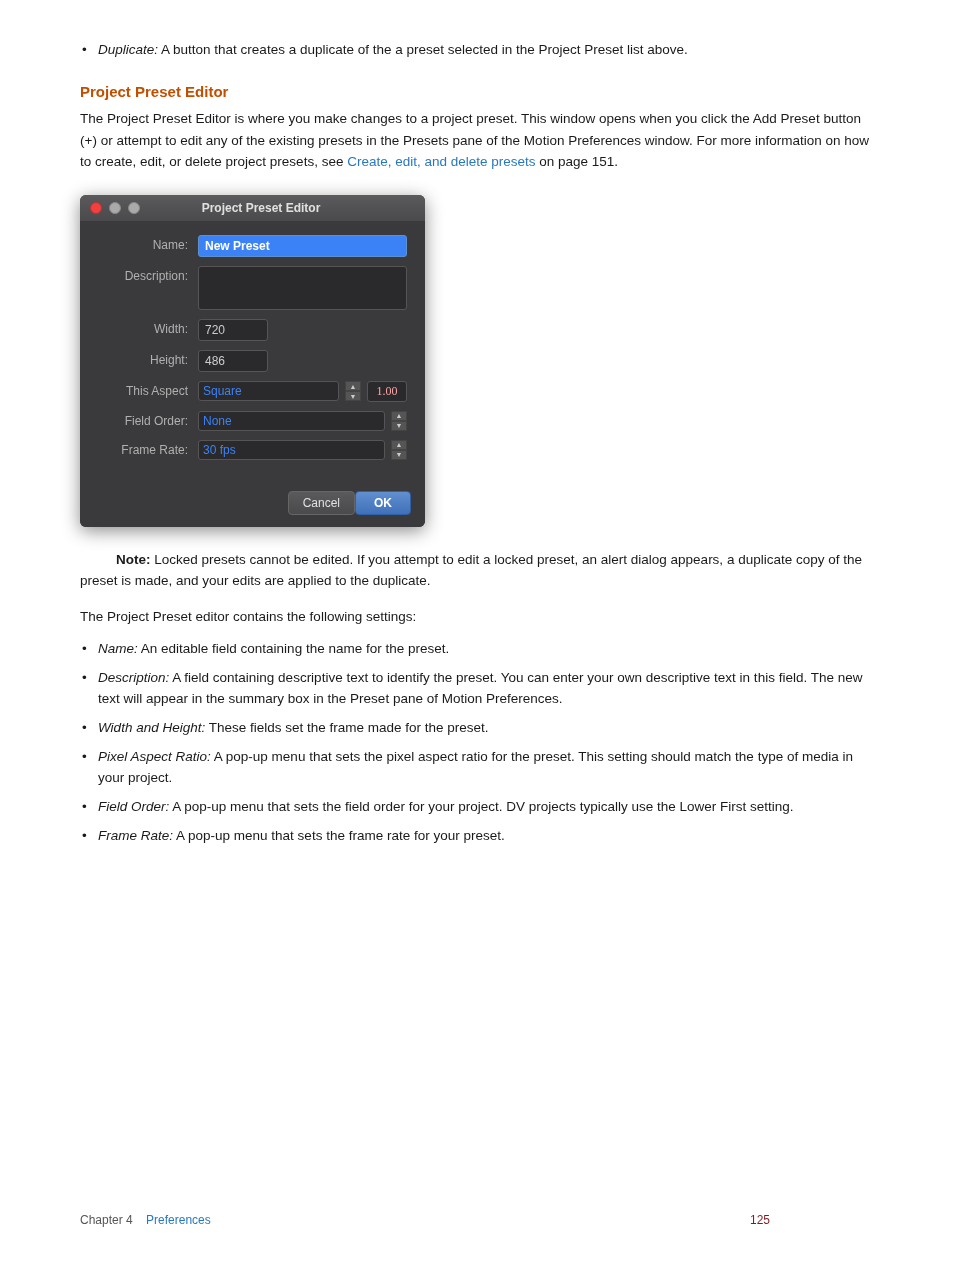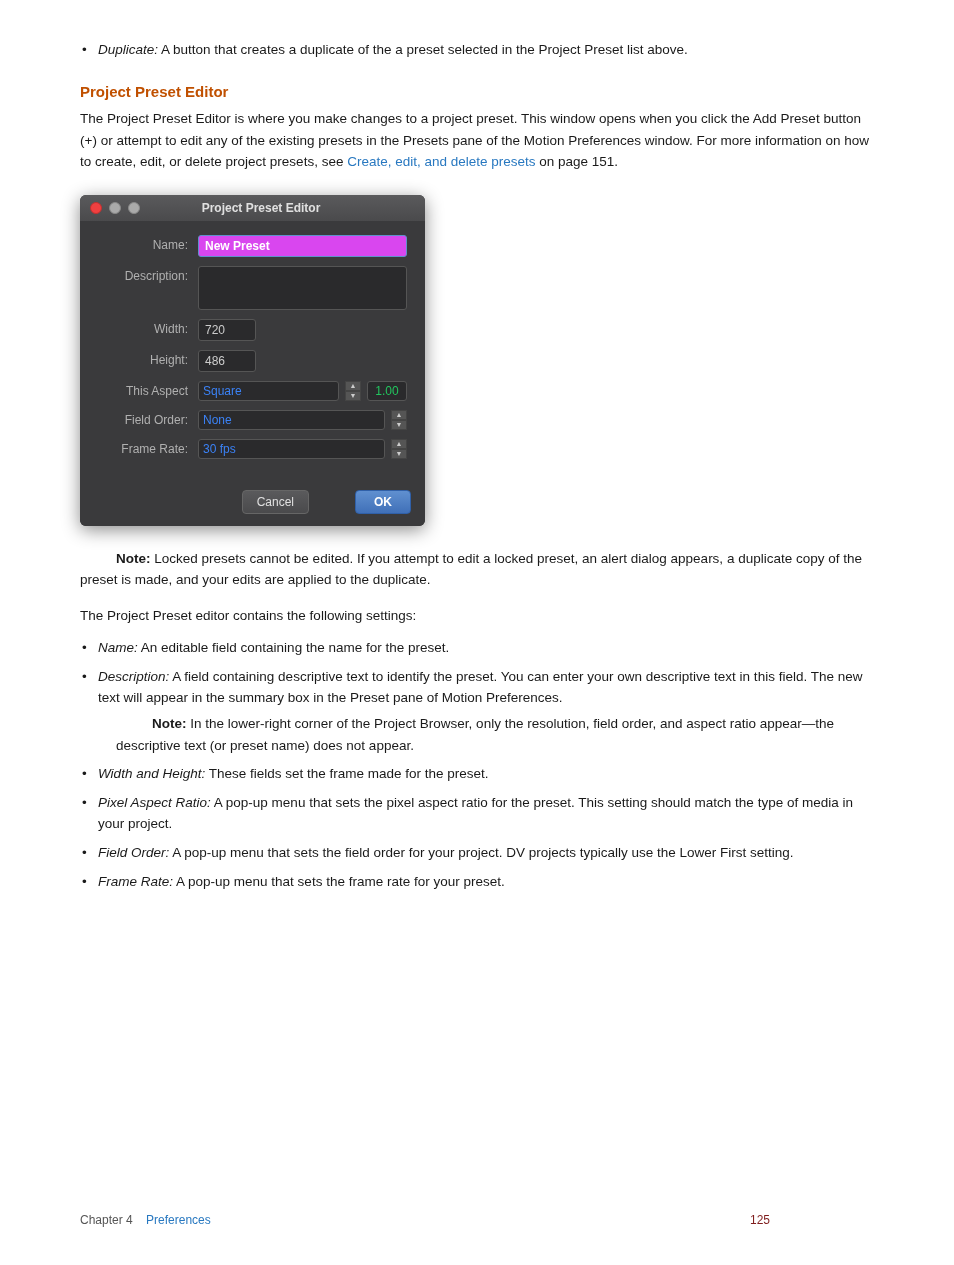--- a/index.html
+++ b/index.html
@@ -93,21 +93,21 @@
       font-size: 12px;
       text-align: right;
       width: 100px;
       min-width: 100px;
       padding-right: 10px;
       padding-top: 3px;
       font-weight: 500;
     }
     .dialog-input-text {
       flex: 1;
-      background: #d946ef;
+      background: #3b82f6;
       border: 1.5px solid #6090cc;
       border-radius: 3px;
       color: #fff;
       font-size: 12px;
       padding: 3px 6px;
       outline: none;
       font-weight: bold;
     }
     .dialog-input-textarea {
       flex: 1;
@@ -115,21 +115,21 @@
       border: 1px solid #555;
       border-radius: 3px;
       color: #ccc;
       font-size: 12px;
       padding: 3px 6px;
       height: 44px;
       resize: none;
       outline: none;
     }
     .dialog-input-small {
-      width: 58px;
+      width: 70px;
       background: #2a2a2c;
       border: 1px solid #555;
       border-radius: 3px;
       color: #ccc;
       font-size: 12px;
       padding: 3px 6px;
       outline: none;
     }
     .dialog-select-row {
       display: flex;
@@ -162,55 +162,54 @@
       line-height: 1;
       padding: 0;
       cursor: pointer;
       width: 16px;
       height: 10px;
       display: flex;
       align-items: center;
       justify-content: center;
     }
     .pixel-aspect-value {
-      color: #22c55e;
+      color: #fca5a5;
       font-size: 12px;
       width: 40px;
       text-align: center;
       background: #2a2a2c;
       border: 1px solid #555;
       border-radius: 3px;
       padding: 2px 4px;
+      font-family: Liberation Serif, serif;
     }
     .dialog-footer {
       display: flex;
       justify-content: flex-end;
       padding: 8px 14px 12px 14px;
-      gap: 8px;
       background: #3a3a3c;
     }
     .btn-cancel {
       background: linear-gradient(to bottom, #5a5a5c, #4a4a4c);
       border: 1px solid #666;
       border-radius: 4px;
       color: #e0e0e0;
       font-size: 12px;
       padding: 4px 14px;
       cursor: pointer;
     }
     .btn-ok {
       background: linear-gradient(to bottom, #6090d0, #4070b8);
       border: 1px solid #3060a8;
       border-radius: 4px;
       color: #fff;
       font-size: 12px;
       padding: 4px 18px;
       cursor: pointer;
       font-weight: bold;
-      margin-left: 38px;
     }
     .note-block {
       margin-bottom: 14px;
       line-height: 1.6;
     }
     .note-bold { font-weight: bold; margin-left: 36px; }
     .sub-note {
       margin-left: 18px;
       margin-top: 4px;
       margin-bottom: 8px;
@@ -332,23 +331,20 @@
 </div>
 
 <div class="body-text">The Project Preset editor contains the following settings:</div>
 
 <ul class="bullet-list">
   <li>
     <em>Name:</em><span> An editable field containing the name for the preset.</span>
   </li>
   <li>
     <em>Description:</em><span> A field containing descriptive text to identify the preset. You can enter your own descriptive text in this field. The new text will appear in the summary box in the Preset pane of Motion Preferences.</span>
-    <div class="sub-note">
-      <span class="note-bold">Note:</span><span>  In the lower-right corner of the Project Browser, only the resolution, field order, and aspect ratio appear—the descriptive text (or preset name) does not appear.</span>
-    </div>
   </li>
   <li>
     <em>Width and Height:</em><span> These fields set the frame made for the preset.</span>
   </li>
   <li>
     <em>Pixel Aspect Ratio:</em><span> A pop-up menu that sets the pixel aspect ratio for the preset. This setting should match the type of media in your project.</span>
   </li>
   <li>
     <em>Field Order:</em><span> A pop-up menu that sets the field order for your project. DV projects typically use the Lower First setting.</span>
   </li>

